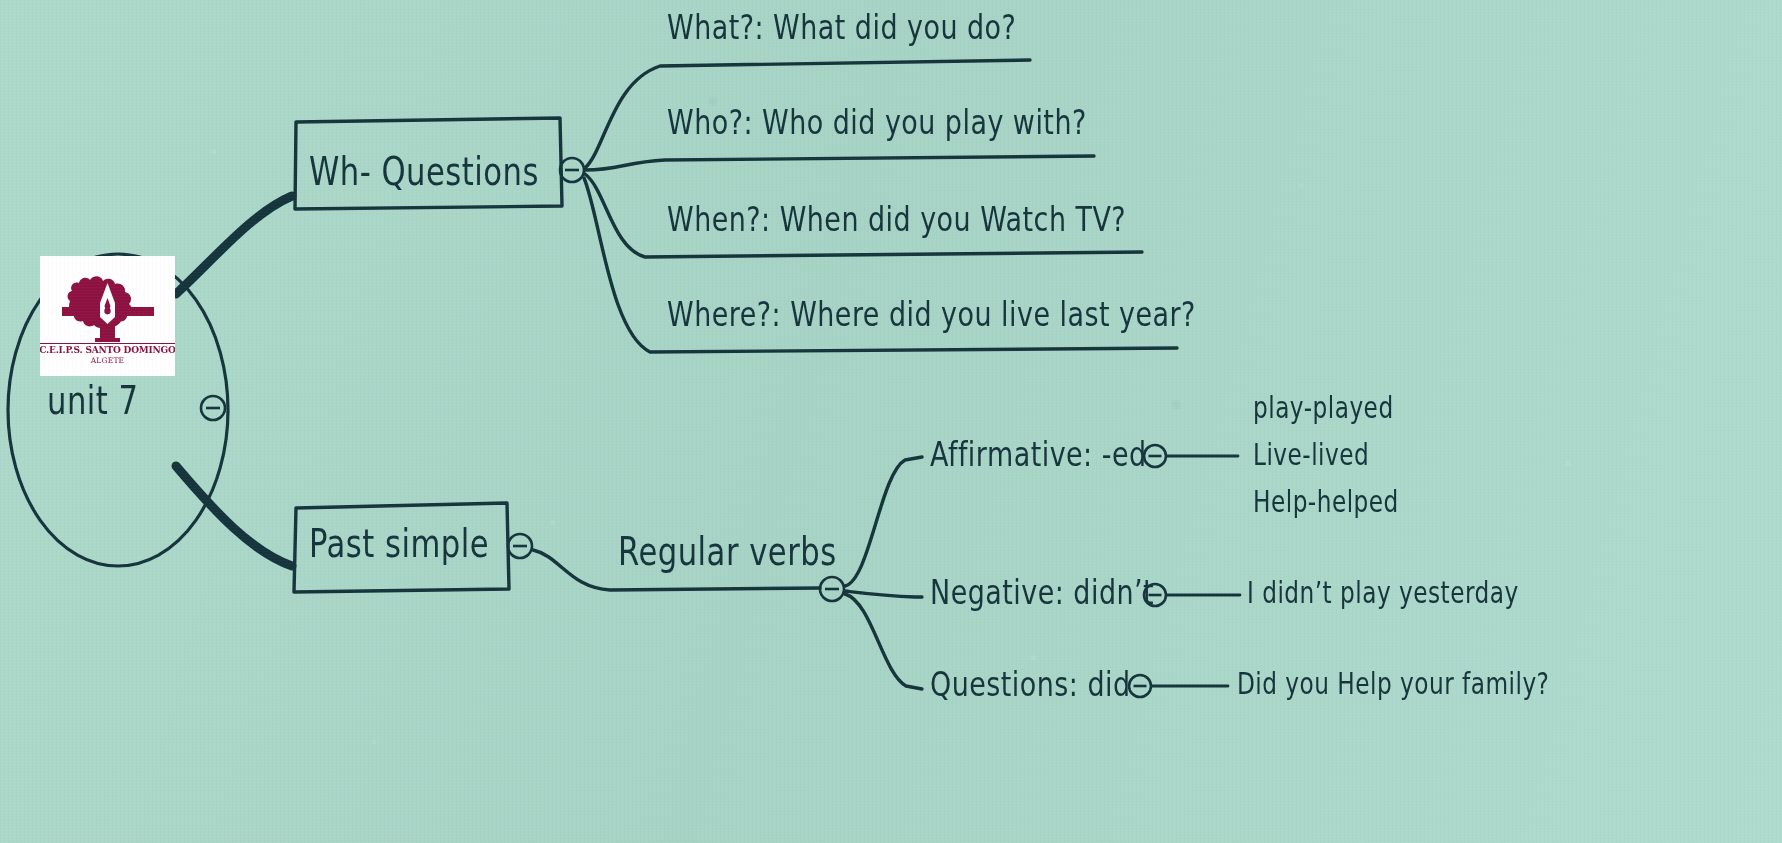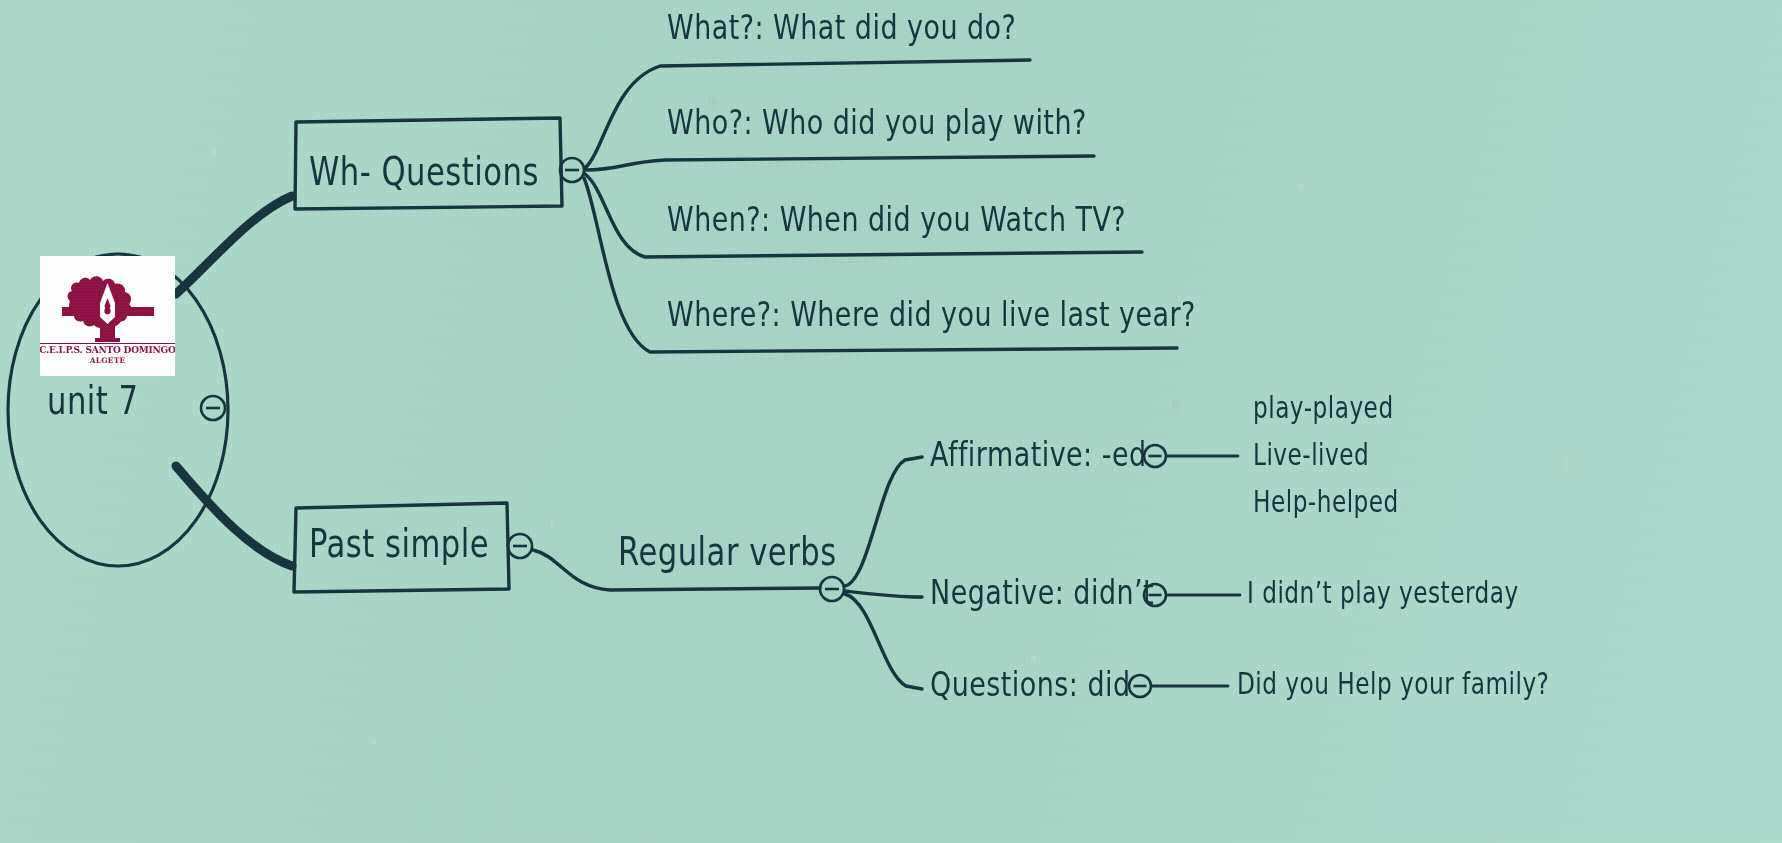--- a/index.html
+++ b/index.html
@@ -51,21 +51,21 @@
     align-items:center;justify-content:center;overflow:hidden;
   }
   .logo-mark{width:100%;height:76px;display:block;}
   .logo-line1{
     color:#8d1242;font-family:"DejaVu Serif", serif;font-weight:700;
     font-size:9px;letter-spacing:-.2px;line-height:1;
     border-top:1px solid #8d1242;padding-top:1.5px;margin-top:0;
     white-space:nowrap;
   }
   .logo-line2{
-    color:#8d1242;font-family:"DejaVu Serif", serif;font-weight:700;
+    color:#8d1242;font-family:"DejaVu Serif", serif;font-weight:400;
     font-size:7.5px;letter-spacing:.2px;line-height:1.2;margin-top:1px;
   }
   .unit-label{
     position:absolute;left:47px;top:381px;
     font-size:33px;color:#16343c;
   }
   .branch-label{font-size:33px;}
   .leaf-label{font-size:29px;}
   .small-leaf{font-size:25px;}
 </style>

